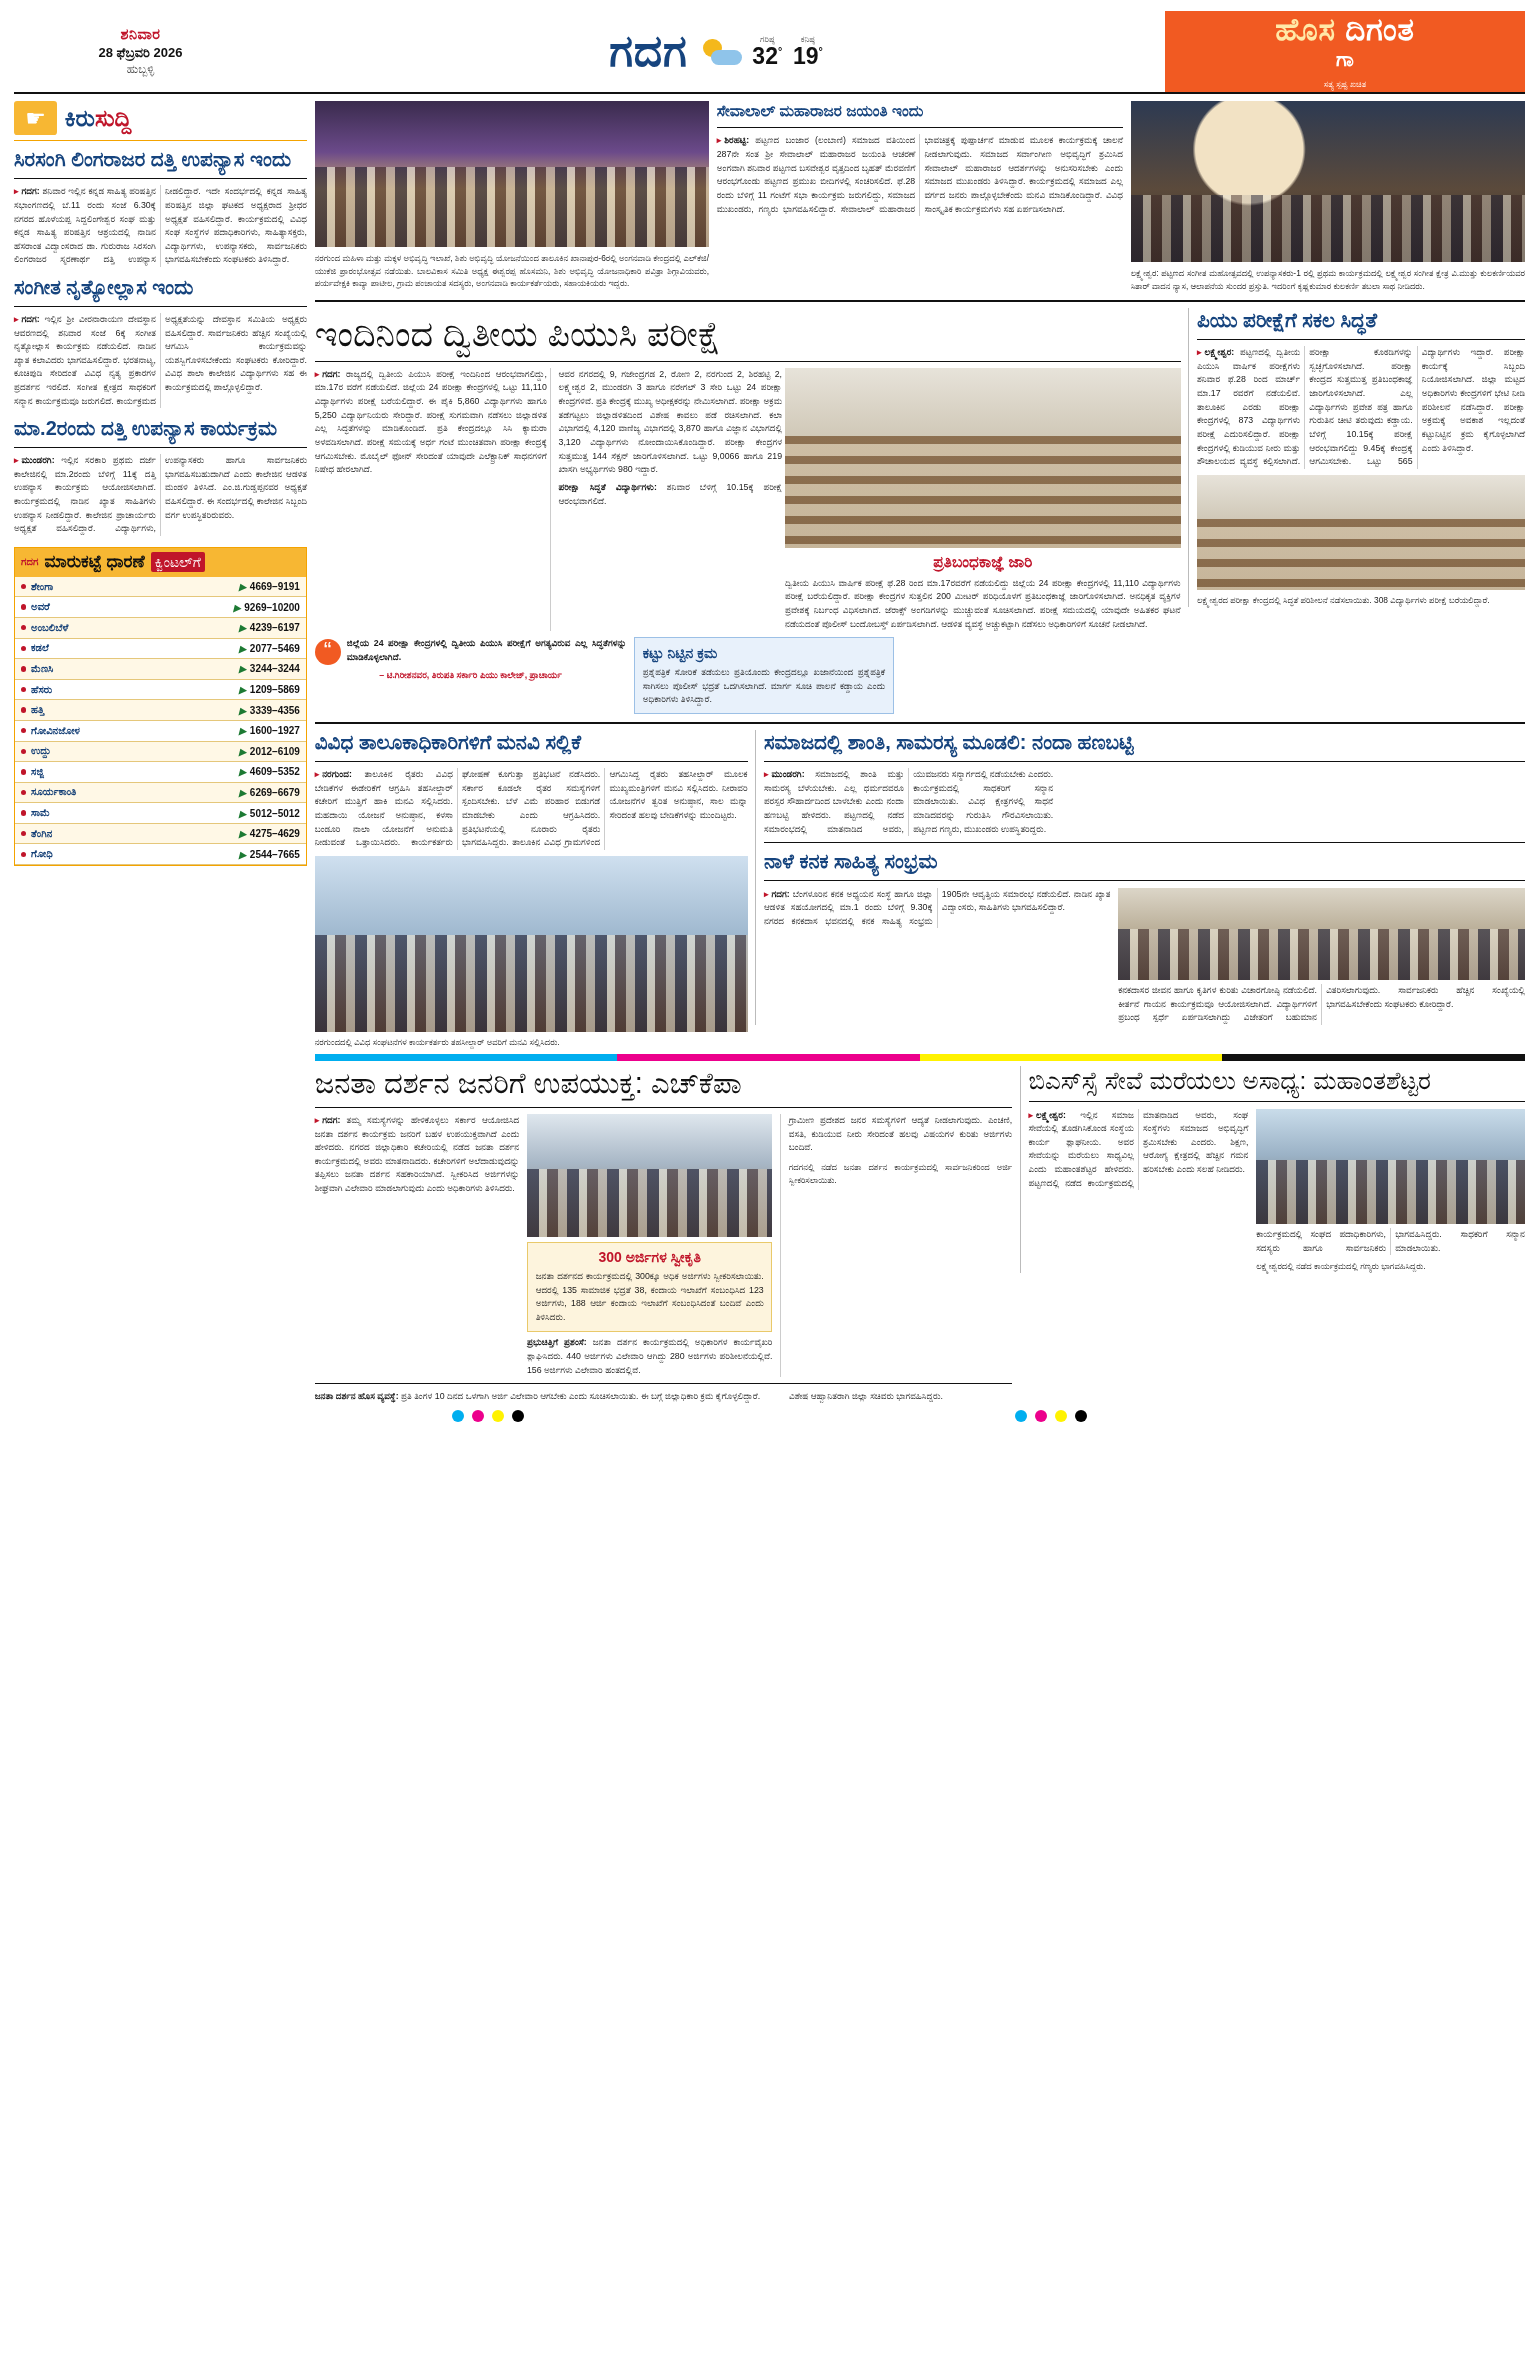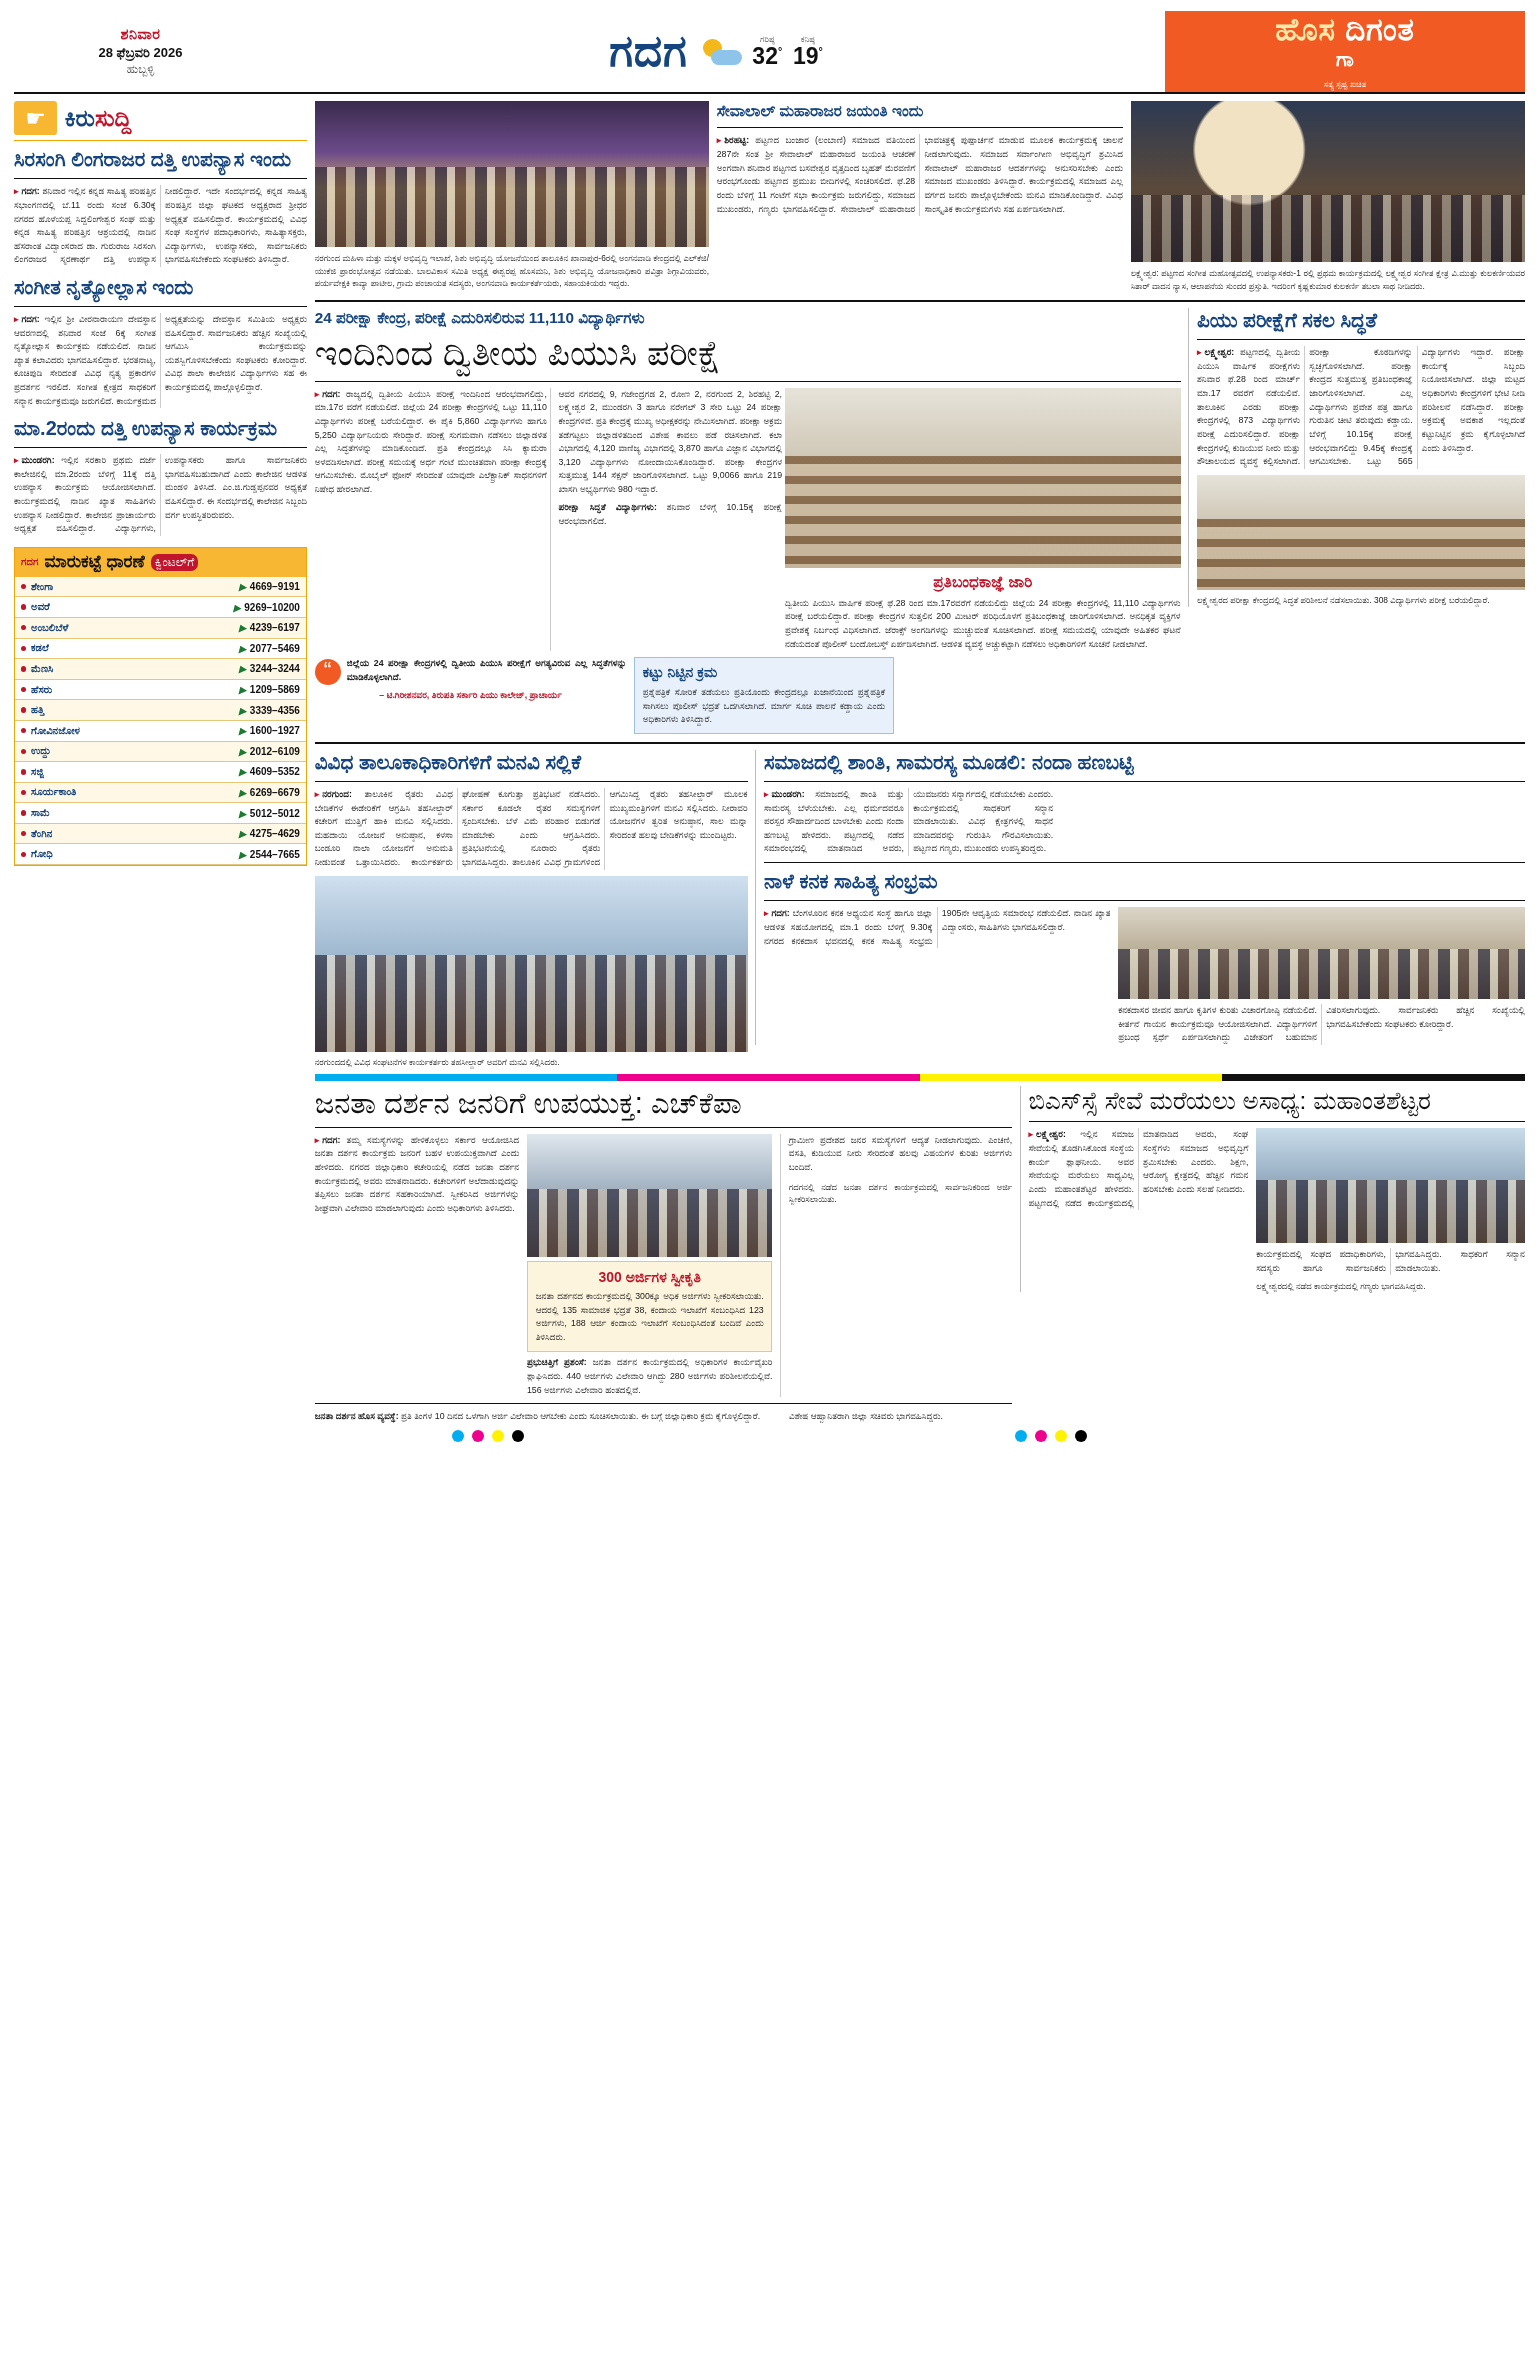--- a/index.html
+++ b/index.html
@@ -115,21 +115,21 @@
     background:repeating-linear-gradient(180deg,
       rgba(120,85,50,.85) 0 7.7px, rgba(205,185,155,.7) 7.7px 20px);
     opacity:.9;
   }
 
   
   .mkt { border:1.5px solid #f4a300; }
   .mkt-head { background:#f7b733; display:flex; align-items:center; gap:6.1px; padding:4.6px 6.1px; }
   .mkt-head .t1 { font-size:10px; font-weight:bold; color:#c0152a; }
   .mkt-head .t2 { font-size:17px; font-weight:bold; color:#111; }
-  .mkt-head .t3 { font-size:12px; background:#c0152a; color:#fff; border-radius:7px; padding:1.5px 3.8px; }
+  .mkt-head .t3 { font-size:14px; background:#c0152a; color:#fff; border-radius:2px; padding:1.5px 3.8px; }
   .mkt-row { display:flex; align-items:center; justify-content:space-between; padding:3.8px 6.1px; border-bottom:0.8px solid #e5c77a; font-size:10px; }
   .mkt-row:nth-child(odd) { background:#fff8e6; }
   .mkt-row .nm { display:flex; align-items:center; gap:4.6px; font-weight:bold; color:#143f76; }
   .mkt-row .dot { width:5.4px; height:5.4px; background:#c0152a; border-radius:50%; display:inline-block; }
   .mkt-row .vl { display:flex; align-items:center; gap:3.8px; font-weight:bold; color:#111; }
   .mkt-row .arr { color:#1d7a33; font-size:9.2px; }
 
   
   .callout-y { background:#fdf4dd; border:0.8px solid #e9c96a; padding:6.1px 7.7px; }
   .callout-b { background:#e8f1fb; border:0.8px solid #9cc0e6; padding:6.1px 7.7px; }
@@ -402,21 +402,20 @@
             </figure>
           <div class="cap mt6">ಲಕ್ಷ್ಮೇಶ್ವರ: ಪಟ್ಟಣದ ಸಂಗೀತ ಮಹೋತ್ಸವದಲ್ಲಿ ಉಪನ್ಯಾಸಕರು-1 ರಲ್ಲಿ ಪ್ರಥಮ ಕಾರ್ಯಕ್ರಮದಲ್ಲಿ ಲಕ್ಷ್ಮೇಶ್ವರ ಸಂಗೀತ ಕ್ಷೇತ್ರ ವಿ.ಮುತ್ತು ಕುಲಕರ್ಣಿಯವರ ಸಿತಾರ್ ವಾದನ ನ್ಯಾಸ, ಆಲಾಪನೆಯ ಸುಂದರ ಪ್ರಸ್ತುತಿ. ಇದರಿಂಗೆ ಕೃಷ್ಣಕುಮಾರ ಕುಲಕರ್ಣಿ ತಬಲಾ ಸಾಥ ನೀಡಿದರು.</div>
         </div>
       </div>
 
       <div class="hr-thick"></div>
 
       <div style="display:flex; gap:7.7px; align-items:flex-start;">
 
         <div style="width:72%;">
-          <div class="h-sm sec-title-blue">24 ಪರೀಕ್ಷಾ ಕೇಂದ್ರ, ಪರೀಕ್ಷೆ ಎದುರಿಸಲಿರುವ 11,110 ವಿದ್ಯಾರ್ಥಿಗಳು</div>
           <div class="h-lg mt6" style="font-size:35px; color:#111;">ಇಂದಿನಿಂದ ದ್ವಿತೀಯ ಪಿಯುಸಿ ಪರೀಕ್ಷೆ</div>
           <div class="hr-thin"></div>
 
           <div style="display:flex; gap:3px;">
             <div style="width:27%;">
               <div class="body-txt">
                 <span class="lead dateline hl">ಗದಗ:</span>
                 <span>ರಾಜ್ಯದಲ್ಲಿ ದ್ವಿತೀಯ ಪಿಯುಸಿ ಪರೀಕ್ಷೆ ಇಂದಿನಿಂದ ಆರಂಭವಾಗಲಿದ್ದು, ಮಾ.17ರ ವರೆಗೆ ನಡೆಯಲಿದೆ. ಜಿಲ್ಲೆಯ 24 ಪರೀಕ್ಷಾ ಕೇಂದ್ರಗಳಲ್ಲಿ ಒಟ್ಟು 11,110 ವಿದ್ಯಾರ್ಥಿಗಳು ಪರೀಕ್ಷೆ ಬರೆಯಲಿದ್ದಾರೆ. ಈ ಪೈಕಿ 5,860 ವಿದ್ಯಾರ್ಥಿಗಳು ಹಾಗೂ 5,250 ವಿದ್ಯಾರ್ಥಿನಿಯರು ಸೇರಿದ್ದಾರೆ. ಪರೀಕ್ಷೆ ಸುಗಮವಾಗಿ ನಡೆಸಲು ಜಿಲ್ಲಾಡಳಿತ ಎಲ್ಲ ಸಿದ್ಧತೆಗಳನ್ನು ಮಾಡಿಕೊಂಡಿದೆ. ಪ್ರತಿ ಕೇಂದ್ರದಲ್ಲೂ ಸಿಸಿ ಕ್ಯಾಮರಾ ಅಳವಡಿಸಲಾಗಿದೆ. ಪರೀಕ್ಷೆ ಸಮಯಕ್ಕೆ ಅರ್ಧ ಗಂಟೆ ಮುಂಚಿತವಾಗಿ ಪರೀಕ್ಷಾ ಕೇಂದ್ರಕ್ಕೆ ಆಗಮಿಸಬೇಕು. ಮೊಬೈಲ್ ಫೋನ್ ಸೇರಿದಂತೆ ಯಾವುದೇ ಎಲೆಕ್ಟ್ರಾನಿಕ್ ಸಾಧನಗಳಿಗೆ ನಿಷೇಧ ಹೇರಲಾಗಿದೆ.</span>
               </div>
             </div>

